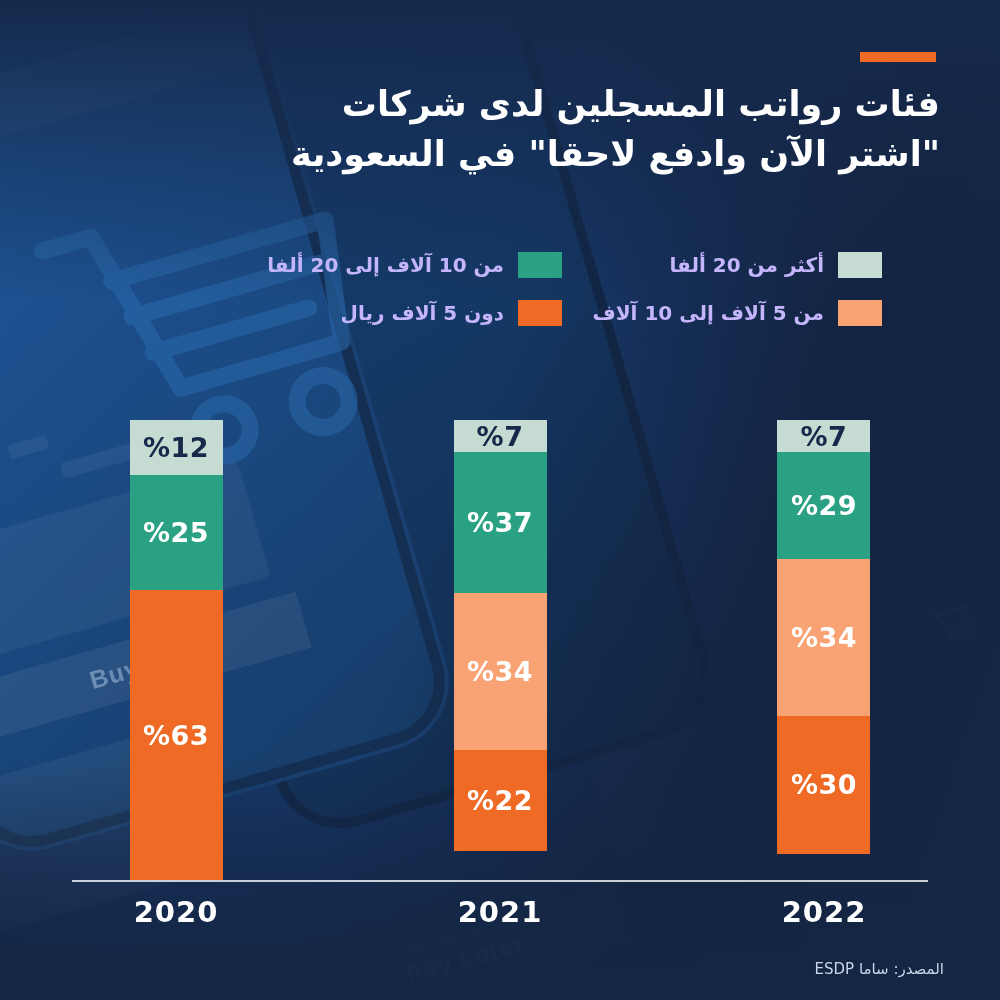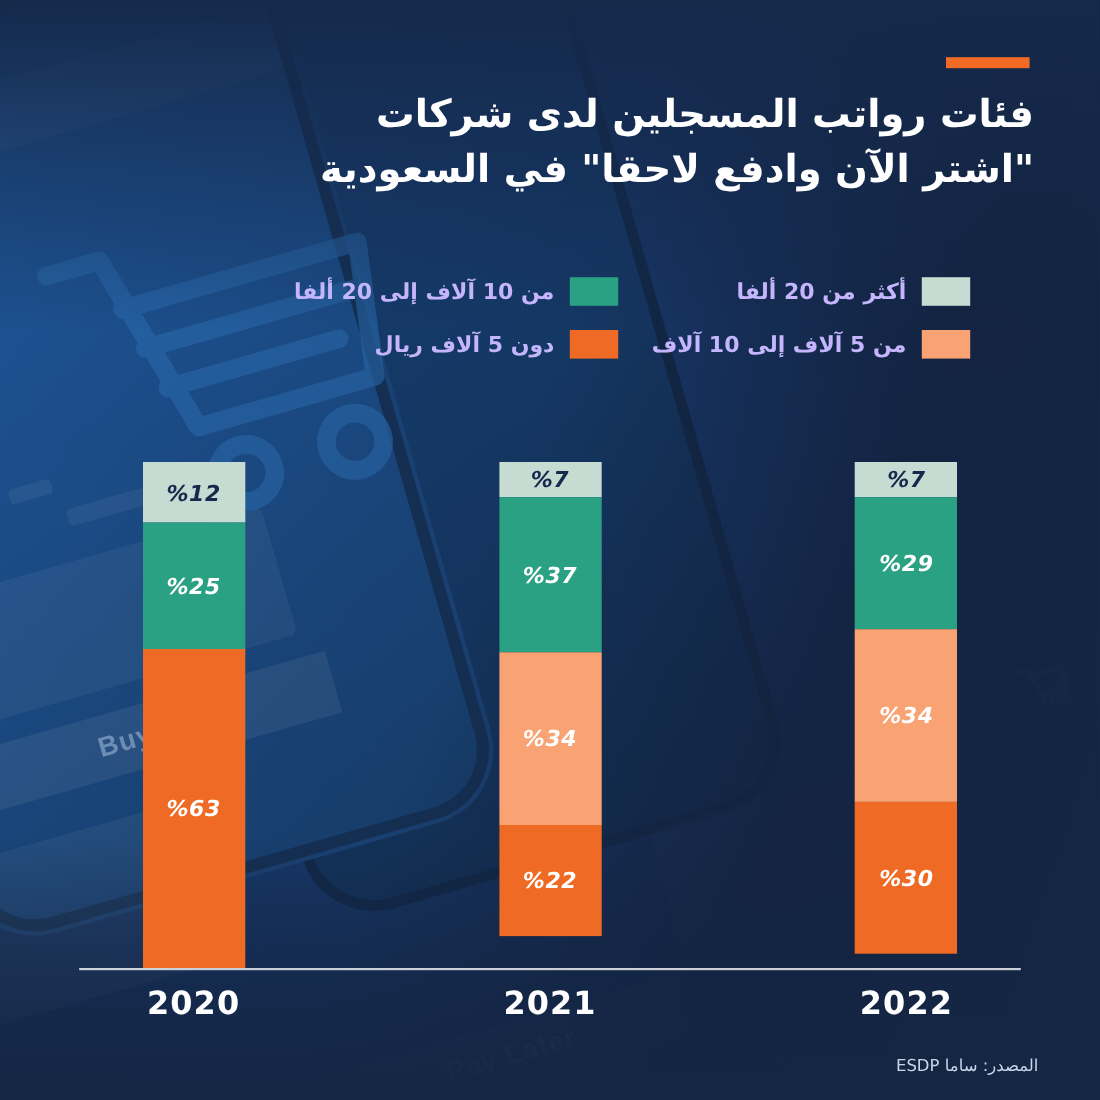--- a/index.html
+++ b/index.html
@@ -82,21 +82,21 @@
   .legend-item.col-b{width:380px;}
   .sw{width:44px;height:26px;flex:0 0 auto;}
   .lg-label{margin-right:14px;color:#c4b5fd;font-size:20px;font-weight:700;white-space:nowrap;}
 
   
   .chart{position:absolute;left:0;right:0;top:400px;height:500px;}
   .axis-line{position:absolute;left:72px;right:72px;top:480px;height:2px;background:rgba(255,255,255,.78);}
   .bars{position:absolute;left:72px;right:72px;top:0;height:480px;}
   .bar-col{position:absolute;bottom:0;width:93px;height:460px;display:flex;flex-direction:column;}
   .seg{display:flex;align-items:center;justify-content:center;position:relative;}
-  .seg span{font-size:20px;font-weight:700;letter-spacing:.5px;direction:ltr;font-style:italic;}
+  .seg span{font-size:27px;font-weight:700;letter-spacing:.5px;direction:ltr;}
   .year{position:absolute;top:495px;font-size:29px;font-weight:700;color:#ffffff;
     width:160px;text-align:center;direction:ltr;letter-spacing:1px;}
 
   .source{position:absolute;right:56px;bottom:22px;color:#c9d6e8;font-size:15px;font-weight:400;}
 </style>
 </head>
 <body>
 
 <div id="stage">
 
@@ -200,21 +200,21 @@
               <span style="color: rgb(255, 255, 255);">%34</span>
             </div>
             <div class="seg" style="background: rgb(239, 106, 37); height: 101.2px;">
               <span style="color: rgb(255, 255, 255);">%22</span>
             </div>
           </div>
           <div class="bar-col" style="left: 705.496px;">
             <div class="seg" style="background: rgb(198, 219, 210); height: 32.2px;">
               <span style="color: rgb(21, 41, 75);">%7</span>
             </div>
-            <div class="seg" style="background: rgb(43, 161, 131); height: 120px;">
+            <div class="seg" style="background: rgb(43, 161, 131); height: 107px;">
               <span style="color: rgb(255, 255, 255);">%29</span>
             </div>
             <div class="seg" style="background: rgb(249, 162, 116); height: 156.4px;">
               <span style="color: rgb(255, 255, 255);">%34</span>
             </div>
             <div class="seg" style="background: rgb(239, 106, 37); height: 138px;">
               <span style="color: rgb(255, 255, 255); text-align: center;">%30</span>
             </div>
           </div>
         </div>

